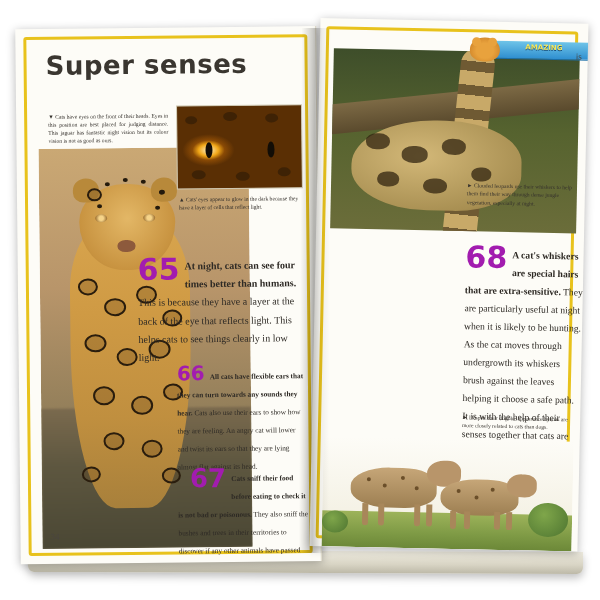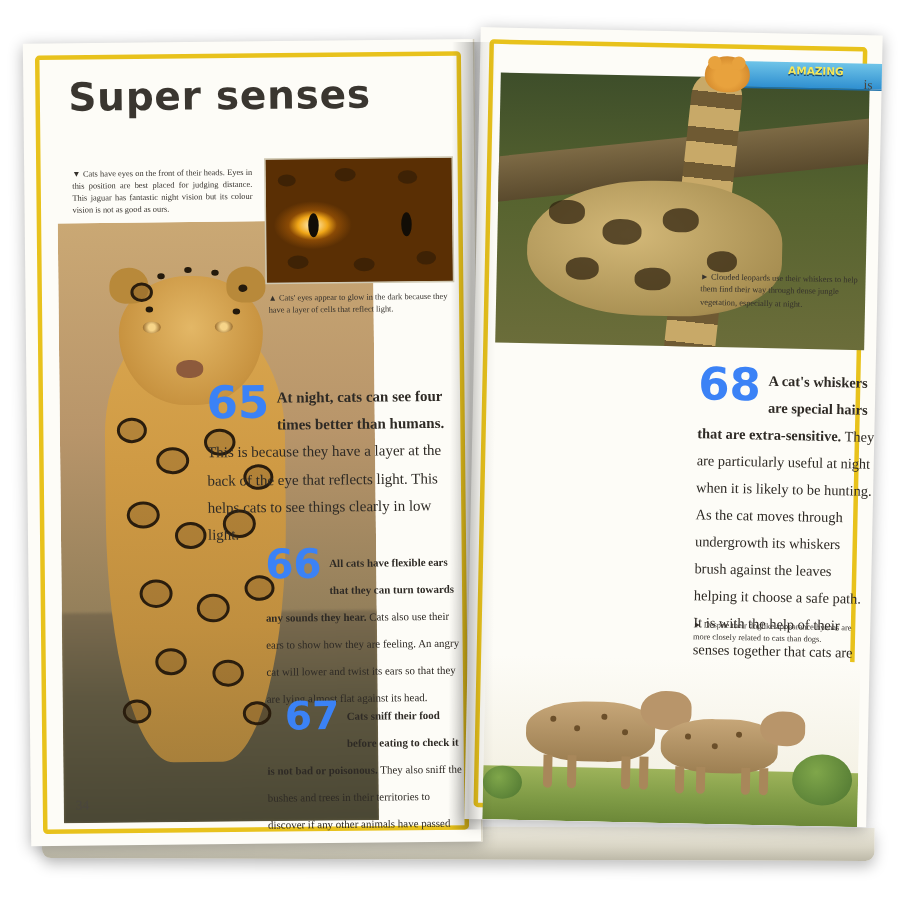--- a/index.html
+++ b/index.html
@@ -233,38 +233,38 @@
   }
 
   
   .fact {
     position: absolute;
   }
   .fact .num {
     float: left;
     font-family: "DejaVu Sans", sans-serif;
     font-weight: bold;
-    color: #3b82f6;
+    color: #a21caf;
     margin-right: 5px;
     line-height: 0.86;
   }
   .fact .txt {
     font-family: "Liberation Serif", serif;
     color: #2e2a25;
   }
   .fact .lead {
     font-weight: bold;
   }
 
   #fact65 { left: 120px; top: 228px; width: 168px; }
   #fact65 .num { font-size: 30px; margin-top: 1px; }
   #fact65 .txt { font-size: 10px; line-height: 1.42; }
 
   #fact66 { left: 158px; top: 338px; width: 130px; }
-  #fact66 .num { font-size: 27px; }
+  #fact66 .num { font-size: 20px; }
   #fact66 .txt { font-size: 7.3px; line-height: 1.5; }
 
   #fact67 { left: 158px; top: 440px; width: 130px; }
   #fact67 .num { font-size: 26px; padding-left: 12px; }
   #fact67 .txt { font-size: 7.3px; line-height: 1.5; }
 
   .folio {
     position: absolute;
     left: 30px;
     bottom: 22px;

